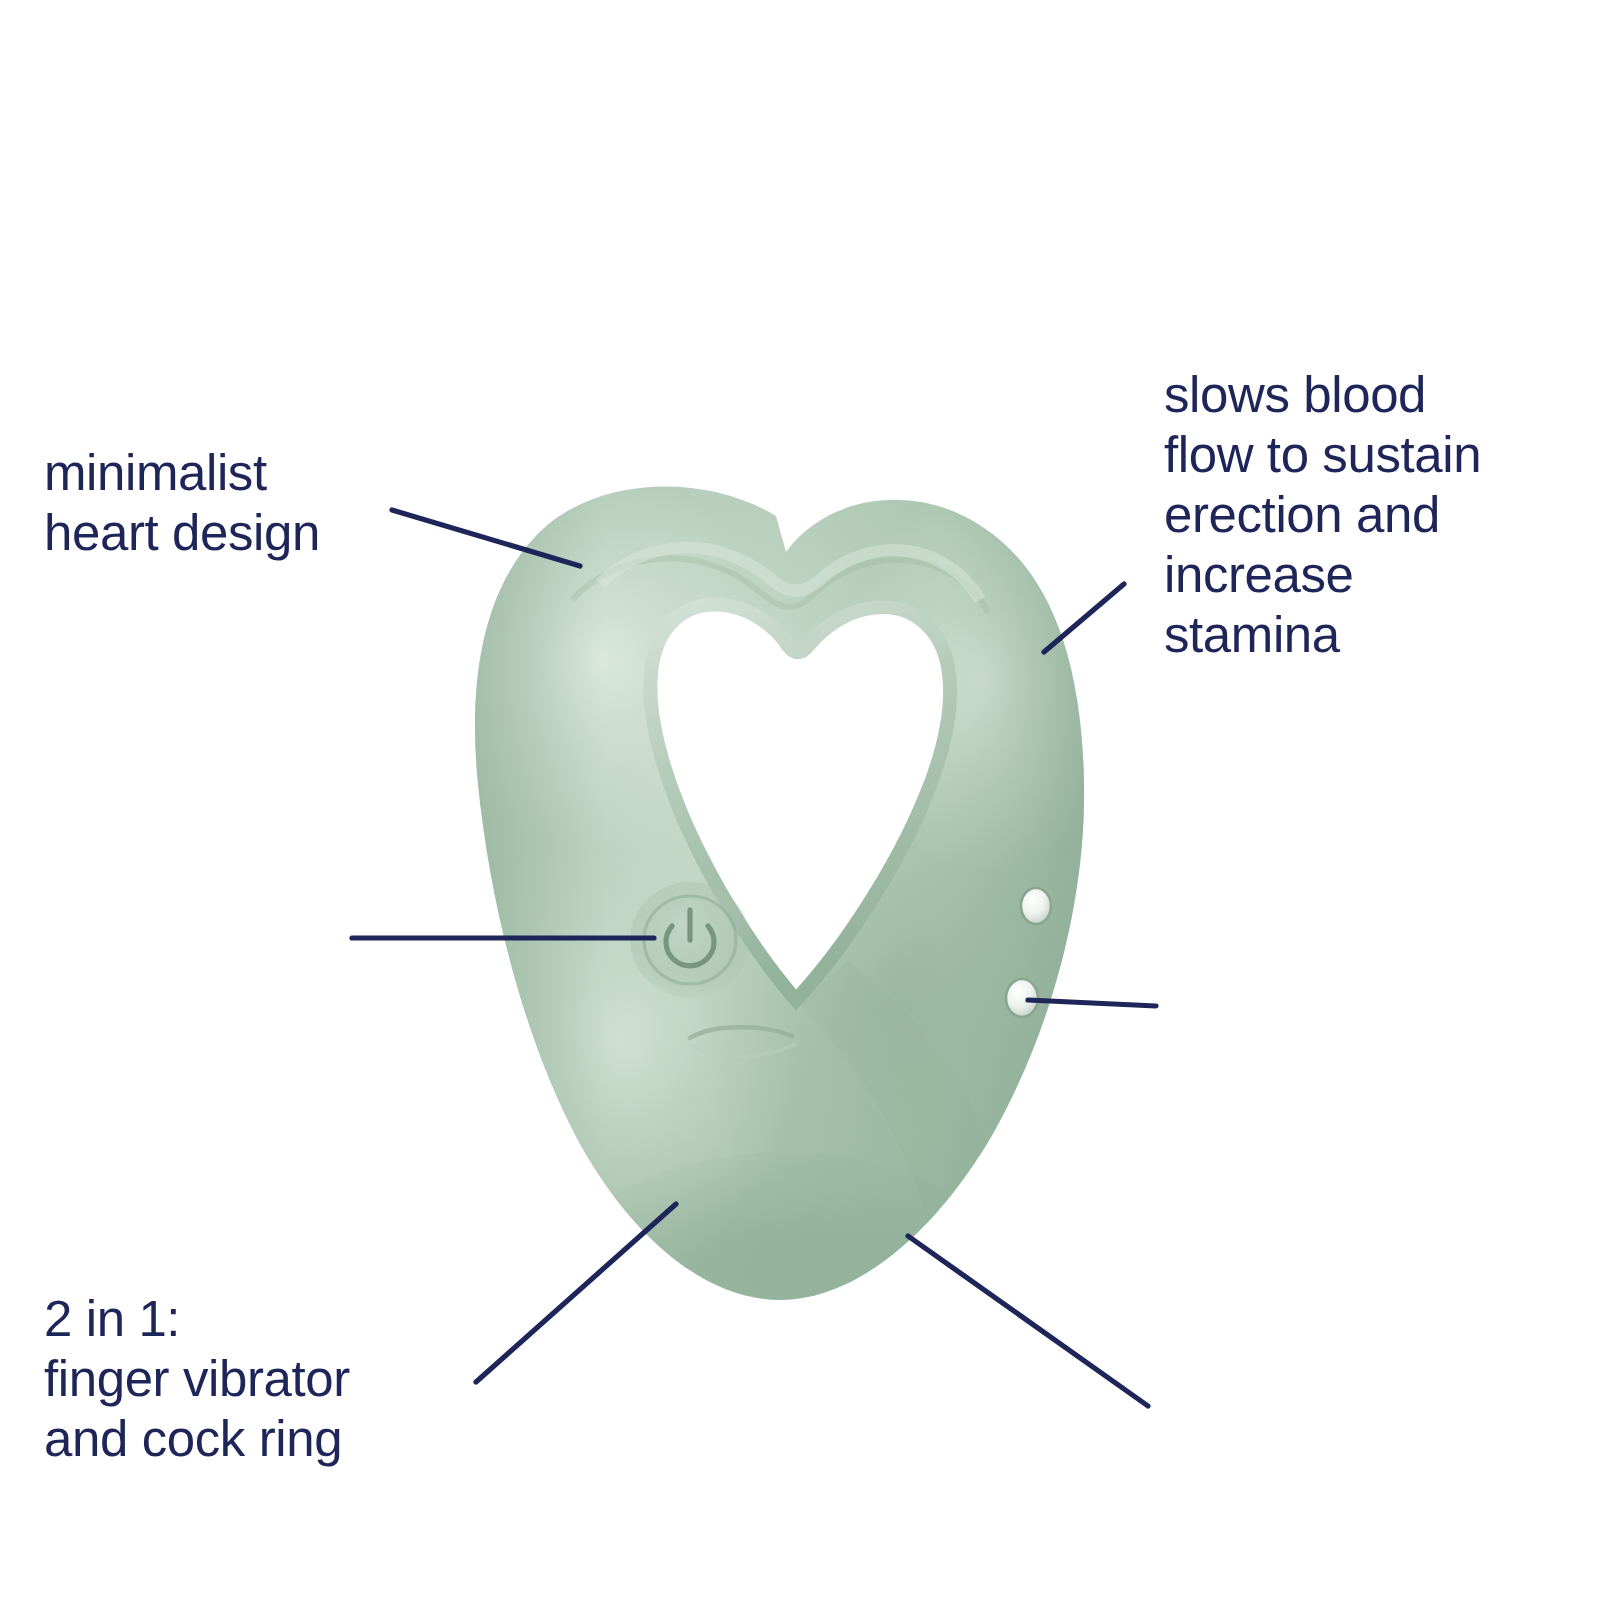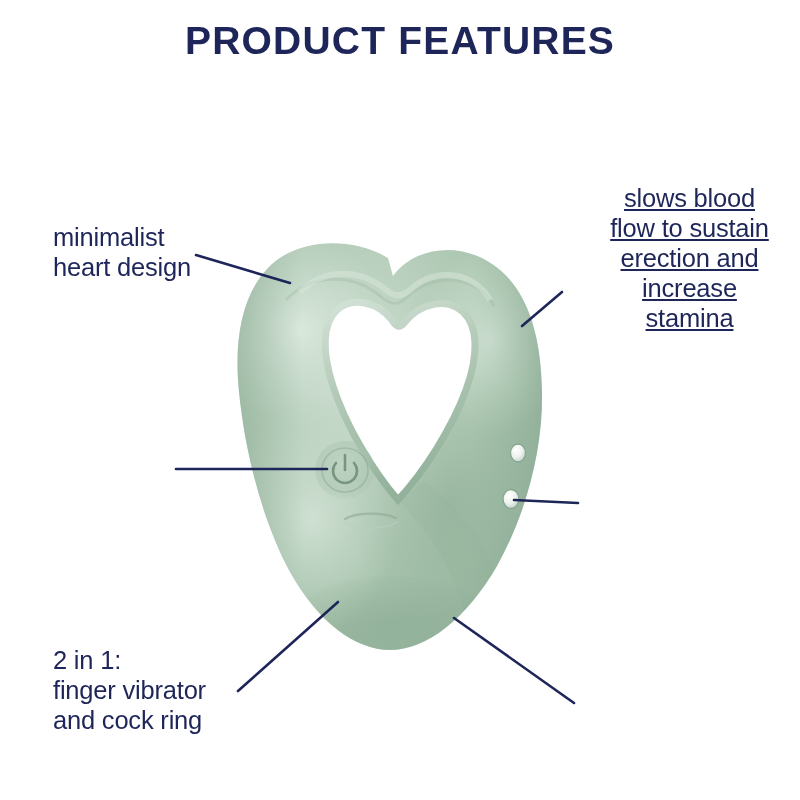--- a/index.html
+++ b/index.html
@@ -38,22 +38,22 @@
   .callout {
     position: absolute;
     color: #1e2659;
     font-family: "Liberation Sans", sans-serif;
     font-size: 25.5px;
     line-height: 1.18;
     font-weight: 500;
     letter-spacing: -0.2px;
     white-space: pre-line;
   }
-  .callout.right-side { text-align: center; text-decoration: underline; }
-  .callout.left-side  { text-align: left; margin-left: 31px; }
+  .callout.right-side { text-align: left; }
+  .callout.left-side  { text-align: left; }
 
   #callout-minimalist      { left: 22px;  top: 222px; width: 250px; }
   #callout-switch          { left: 22px;  top: 400px; width: 265px; }
   #callout-twoinone        { left: 22px;  top: 645px; width: 270px; }
   #callout-slows           { left: 582px; top: 183px; width: 215px; }
   #callout-magnetic        { left: 585px; top: 450px; width: 215px; }
   #callout-silicone        { left: 585px; top: 672px; width: 215px; }
 
   
   #artwork {
@@ -63,21 +63,20 @@
     width: 800px;
     height: 800px;
     pointer-events: none;
   }
 </style>
 </head>
 <body>
 
 <div id="page">
 
-  <div id="page-title">PRODUCT FEATURES</div>
 
   <svg id="artwork" viewBox="0 0 800 800">
     <defs>
 
       <radialGradient id="bodyGrad" cx="40%" cy="30%" r="85%">
         <stop offset="0%" stop-color="#cfdfd2"></stop>
         <stop offset="35%" stop-color="#b6cebb"></stop>
         <stop offset="70%" stop-color="#a3c0a9"></stop>
         <stop offset="100%" stop-color="#8fae97"></stop>
       </radialGradient>

